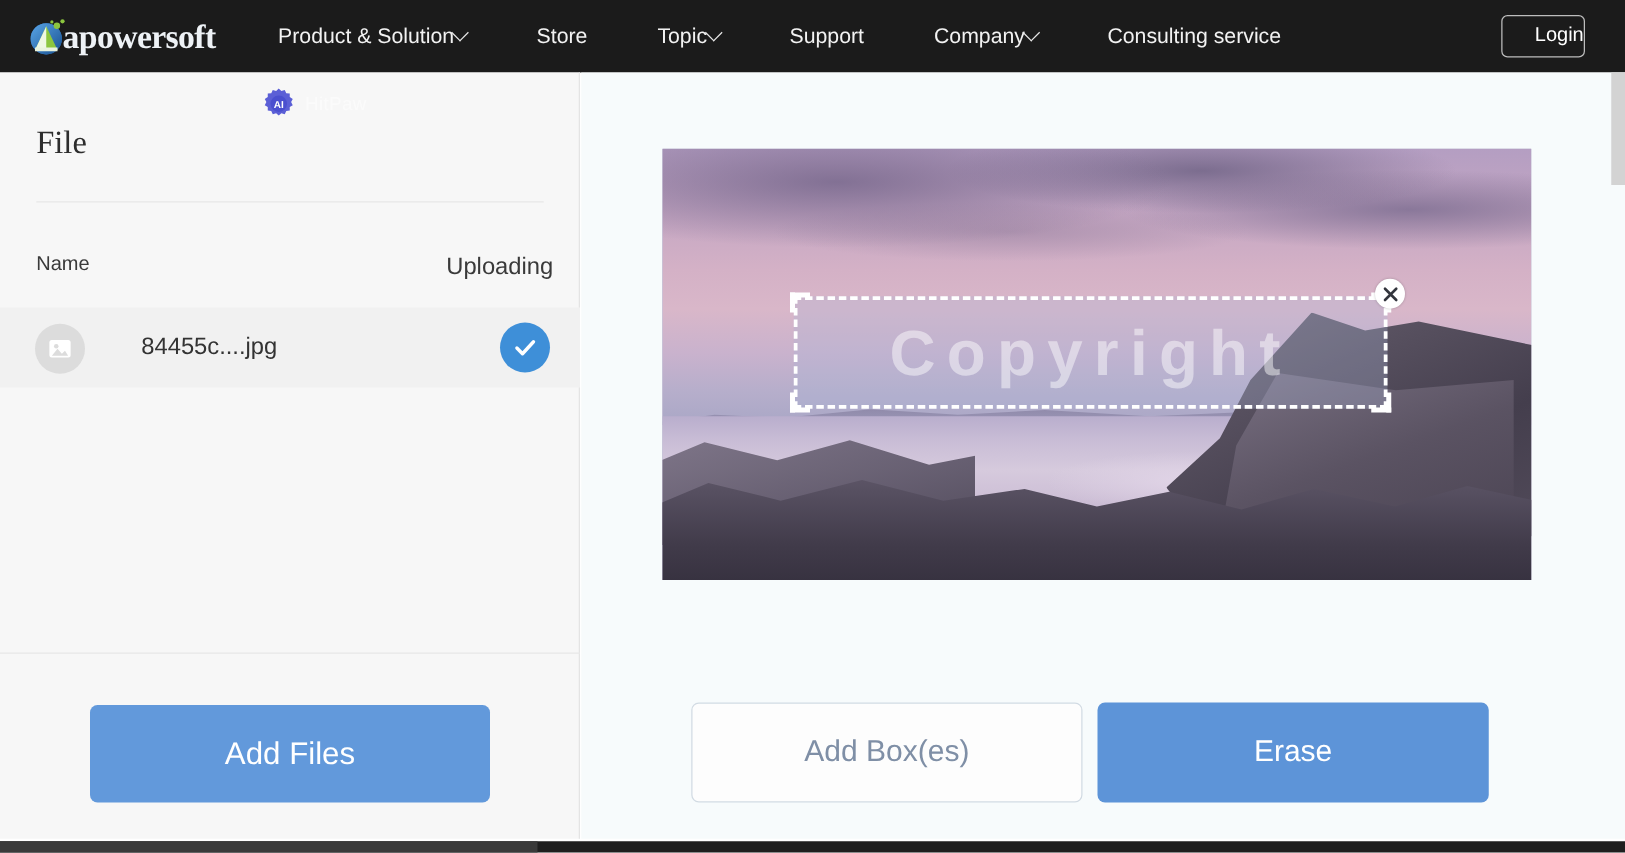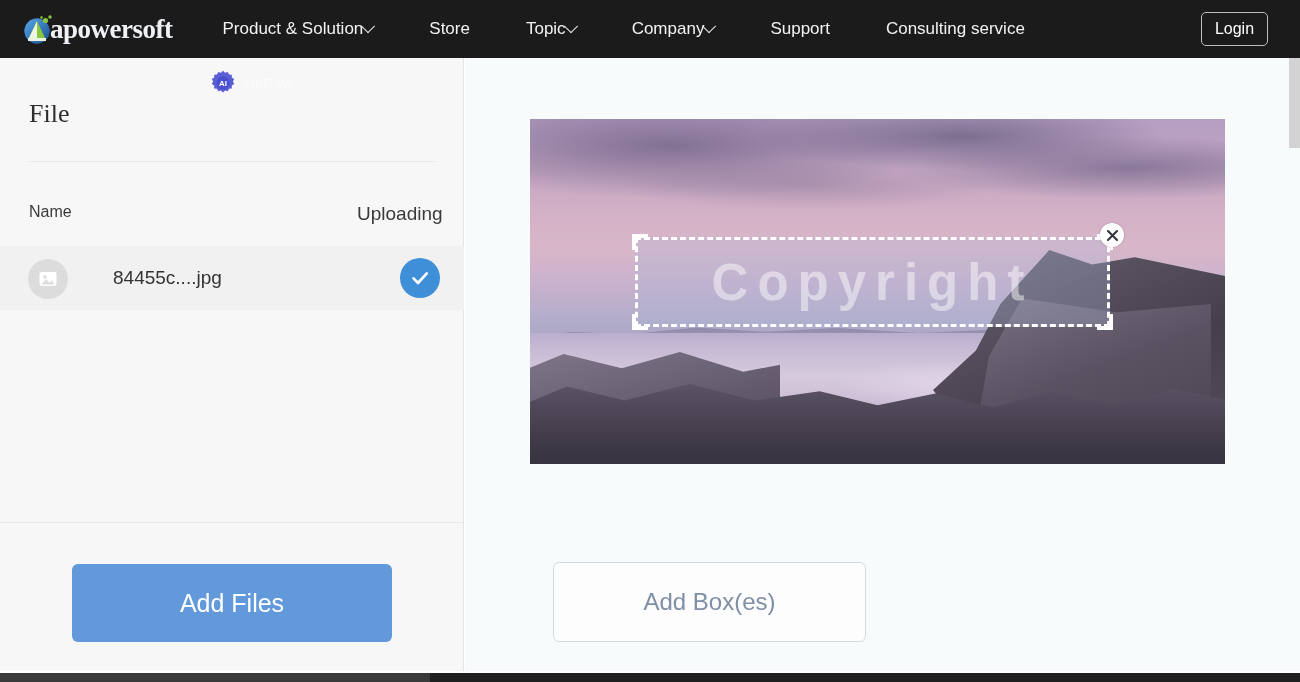--- a/index.html
+++ b/index.html
@@ -45,21 +45,21 @@
     display: inline-block; width: 10px; height: 10px;
     border-right: 1.6px solid #e8e8e8;
     border-bottom: 1.6px solid #e8e8e8;
     transform: rotate(45deg) translate(-2px,-2px);
   }
   .login-btn {
     position: absolute; right: 32px; top: 12px;
     width: 67px; height: 34px;
     border: 1px solid #bdbdbd; border-radius: 5px;
     color: #ffffff; font-size: 16px;
-    display: flex; align-items: center; justify-content: center;
+    display: flex; align-items: center; justify-content: flex-end;
     cursor: pointer; background: transparent;
   }
 
   
   .stage { position: absolute; left: 0; top: 58px; width: 1300px; height: 624px; }
 
   .left-panel {
     position: absolute; left: 0; top: 0;
     width: 464px; height: 613px;
     background: #f7f7f7;
@@ -294,25 +294,25 @@
       <i class="chev"></i>
     </div>
     <div class="nav-item">
       <span>Store</span>
     </div>
     <div class="nav-item">
       <span>Topic</span>
       <i class="chev"></i>
     </div>
     <div class="nav-item">
+      <span>Support</span>
+    </div>
+    <div class="nav-item">
       <span>Company</span>
       <i class="chev"></i>
-    </div>
-    <div class="nav-item">
-      <span>Support</span>
     </div>
     <div class="nav-item">
       <span>Consulting service</span>
     </div>
   </div>
 
   <div class="login-btn">
     <span>Login</span>
   </div>
 </div>
@@ -386,19 +386,22 @@
           <svg width="13" height="13" viewBox="0 0 13 13">
             <path d="M2 2 L11 11 M11 2 L2 11" stroke="#33353d" stroke-width="2.1" stroke-linecap="round"></path>
           </svg>
         </div>
       </div>
     </div>
 
     <div class="btn-addbox">
       <span>Add Box(es)</span>
     </div>
+    <div class="btn-erase">
+      <span>Erase</span>
+    </div>
   </div>
 </div>
 
 <div class="vscroll"></div>
 <div class="hscroll">
   <div class="hscroll-thumb"></div>
 </div>
 
 </body></html>

